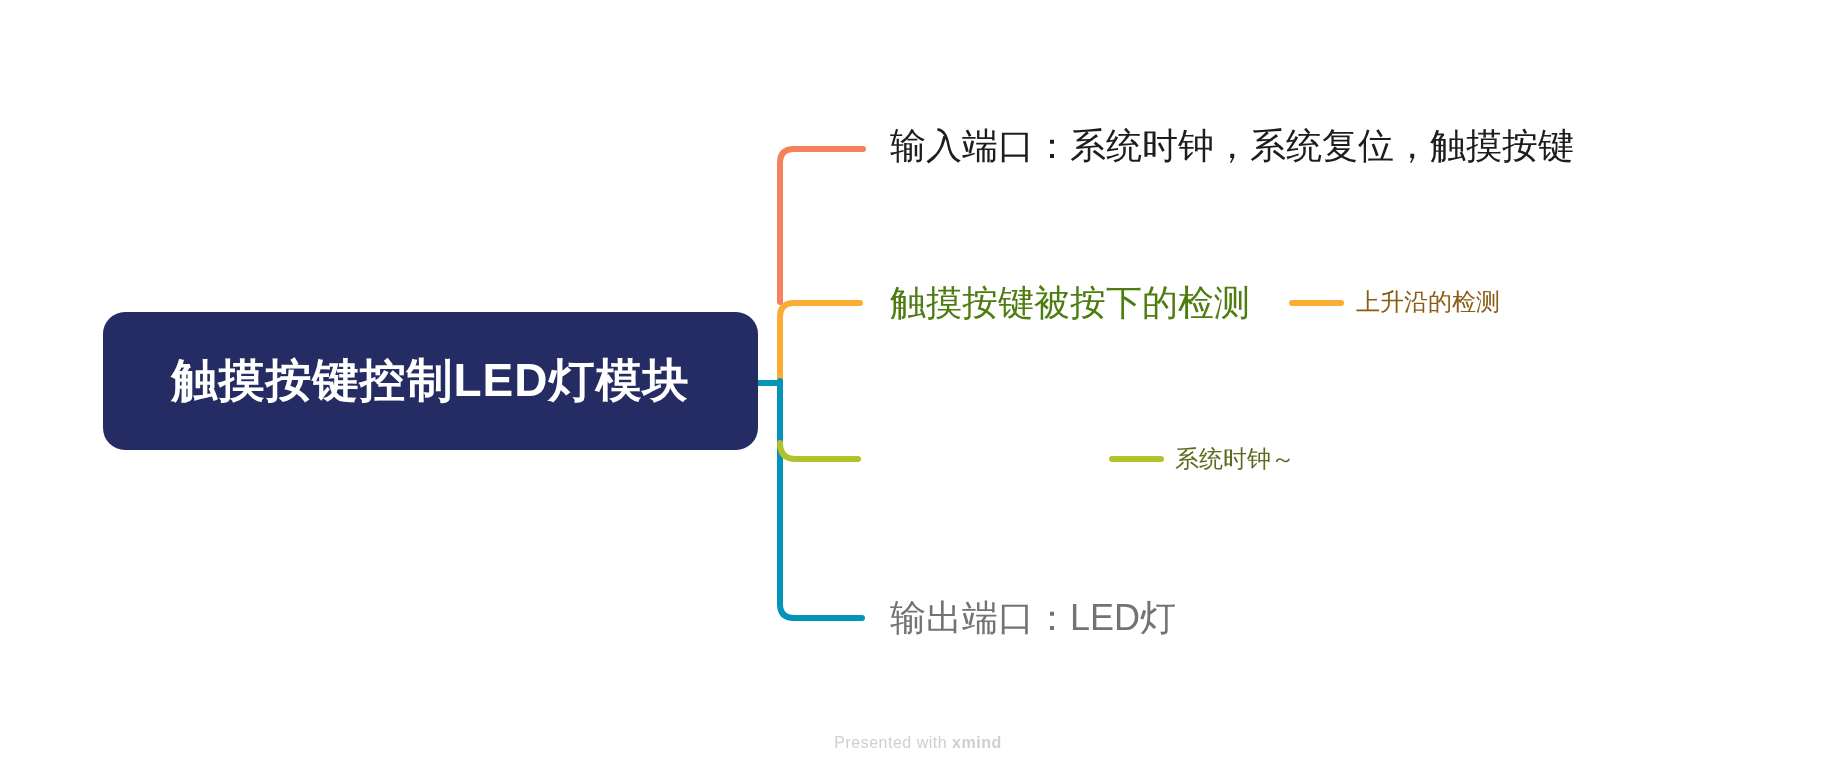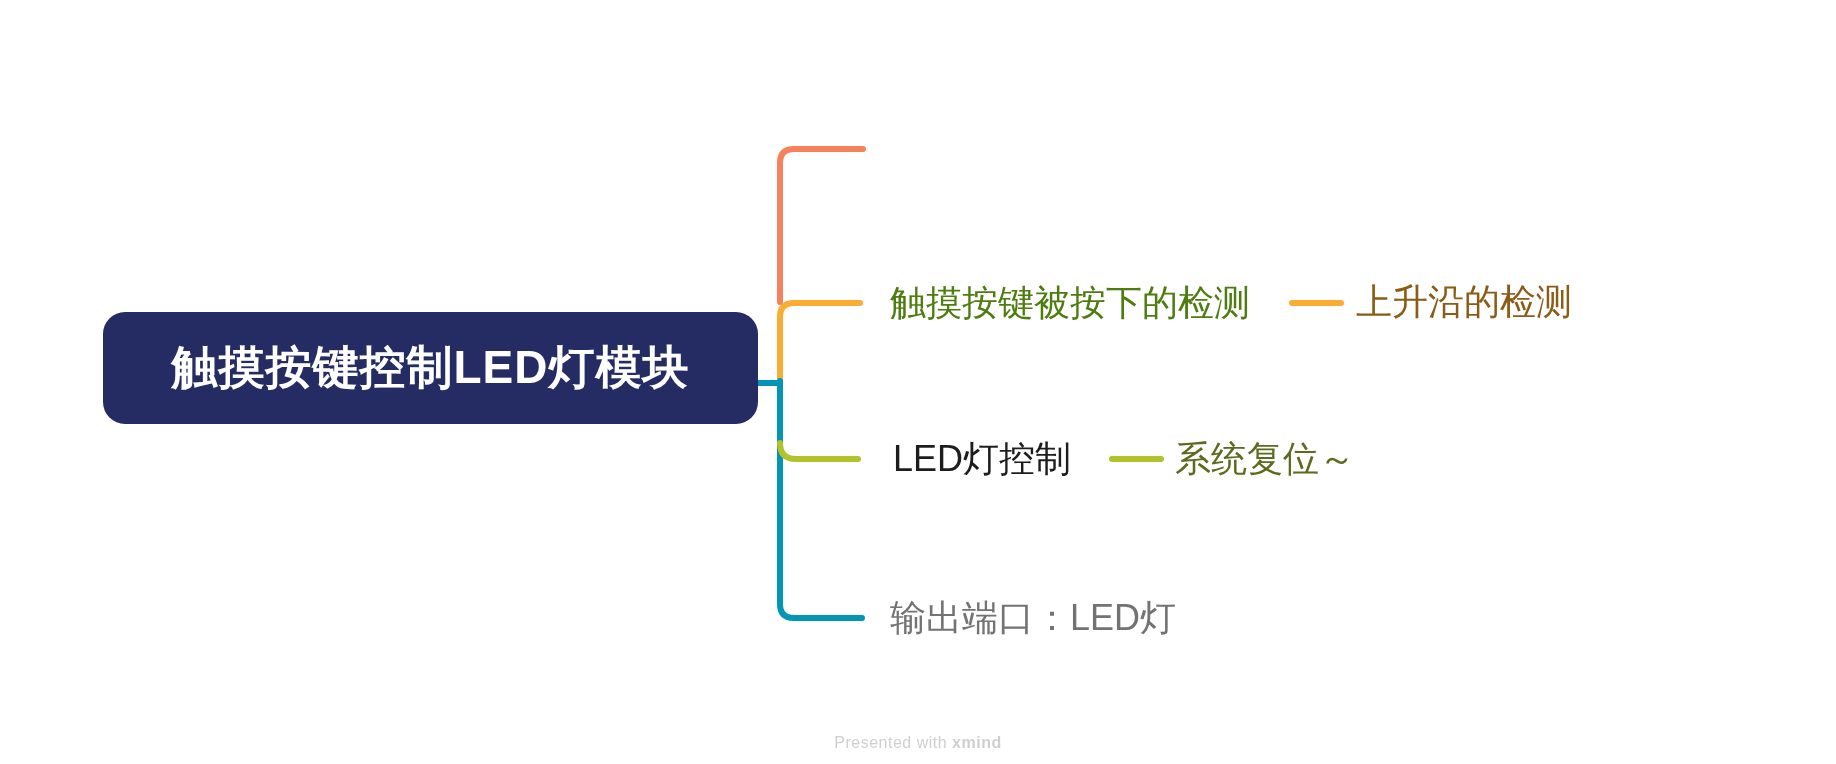--- a/index.html
+++ b/index.html
@@ -26,21 +26,21 @@
     fill: none;
     stroke-width: 6;
     stroke-linecap: round;
     stroke-linejoin: round;
   }
   .root-node {
     position: absolute;
     left: 103px;
     top: 312px;
     width: 655px;
-    height: 112px;
+    height: 138px;
     border-radius: 22px;
     display: flex;
     align-items: center;
     justify-content: center;
     cursor: default;
   }
   .root-node .root-label {
     font-size: 46px;
     font-weight: bold;
     letter-spacing: 1px;
@@ -51,21 +51,21 @@
     transform: translateY(-50%);
     font-size: 36px;
     color: #1d1d1d;
     white-space: nowrap;
     line-height: 1;
     cursor: default;
   }
   .subtopic {
     position: absolute;
     transform: translateY(-50%);
-    font-size: 36px;
+    font-size: 24px;
     white-space: nowrap;
     line-height: 1;
     cursor: default;
   }
   .footer {
     position: absolute;
     left: 50%;
     top: 743px;
     transform: translate(-50%, -50%);
     font-size: 16px;
@@ -95,28 +95,28 @@
 
     <path d="M 1292 303 L 1341 303" stroke="#fbac33"></path>
 
     <path d="M 1112 459 L 1161 459" stroke="#b2c22a"></path>
   </svg>
 
   <div class="root-node" style="background-color: rgb(37, 44, 100);">
     <span class="root-label" style="color: rgb(255, 255, 255);">触摸按键控制LED灯模块</span>
   </div>
 
+  <div class="topic" style="left: 890px; top: 146px; color: rgb(29, 29, 29);">输入端口：系统时钟，系统复位，触摸按键</div>
 
   <div class="topic" style="left: 890px; top: 303px; color: #4d7c0f;">触摸按键被按下的检测</div>
 
   <div class="subtopic" style="left: 1356px; top: 302px; color: rgb(138, 92, 21);">上升沿的检测</div>
 
-  <div class="topic" style="left: 893px; top: 459px; color: rgb(29, 29, 29);">LED灯控制</div>
 
-  <div class="subtopic" style="left: 1175px; top: 459px; color: rgb(93, 107, 30);">系统复位～</div>
+  <div class="subtopic" style="left: 1175px; top: 459px; color: rgb(93, 107, 30);">系统时钟～</div>
 
   <div class="topic" style="left: 890px; top: 618px; color: #737373;">输出端口：LED灯</div>
 
   <div class="footer" style="color: rgb(207, 207, 207);">
     <span>Presented with </span><span class="brand">xmind</span>
   </div>
 
 </div>
 
 </body></html>

